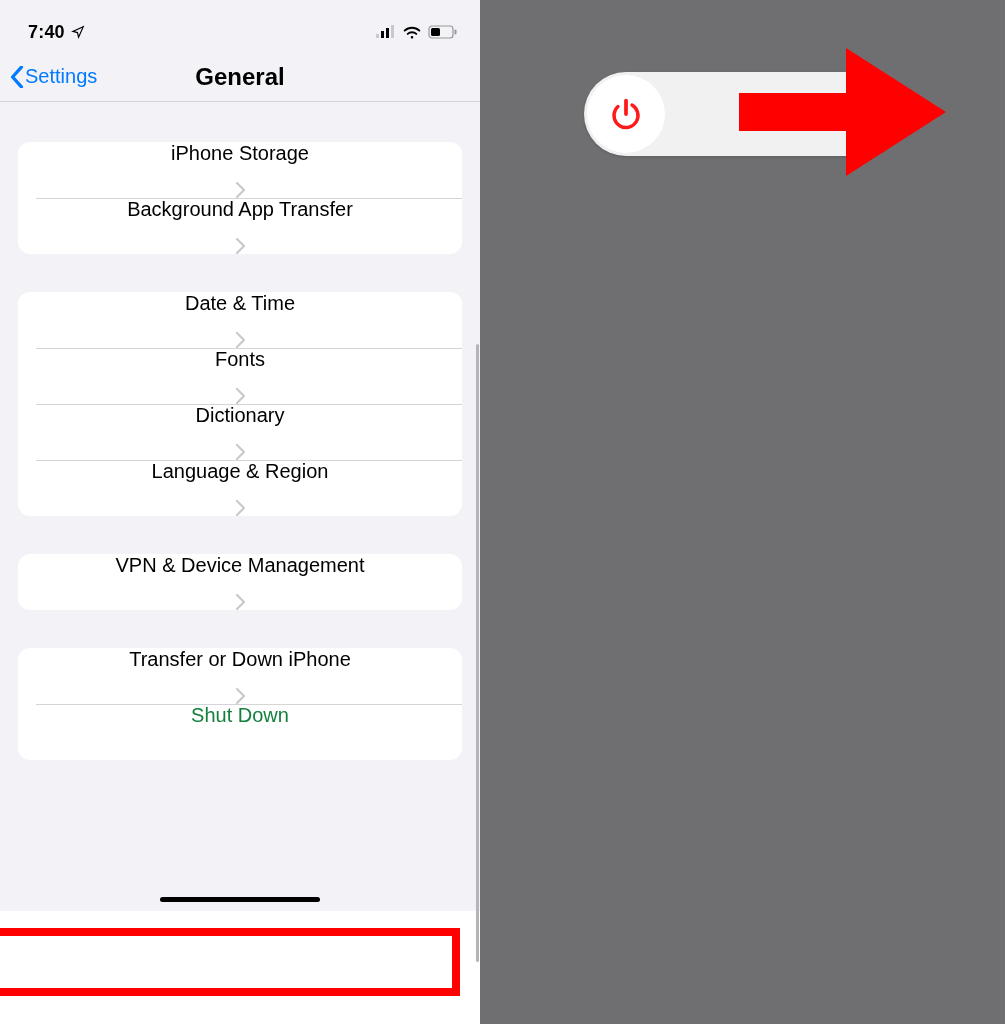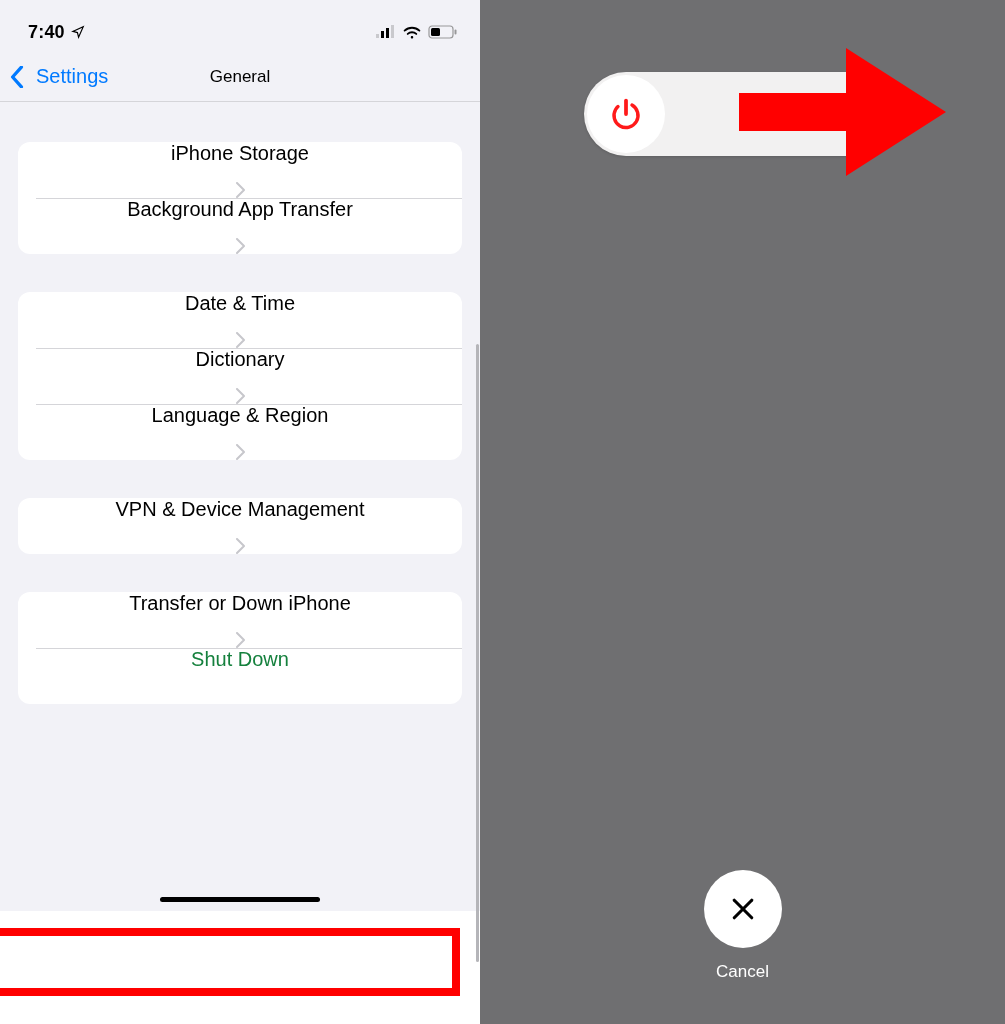--- a/index.html
+++ b/index.html
@@ -51,28 +51,28 @@
       align-items: center;
       border-bottom: 0.5px solid #d5d5d9;
       background: #f2f2f7;
       padding: 0 10px;
     }
     .nav-back {
       display: flex;
       align-items: center;
       color: #007aff;
       font-size: 20px;
-      gap: 12px;
+      gap: 1px;
     }
     .nav-title {
       position: absolute;
       left: 0; right: 0;
       text-align: center;
-      font-size: 17px;
-      font-weight: 400;
+      font-size: 24px;
+      font-weight: 700;
       pointer-events: none;
     }
 
     .scroll-area {
       flex: 1;
       padding: 0 18px;
       position: relative;
     }
 
     .group {
@@ -266,20 +266,26 @@
     </div>
 
     <div class="group">
       <div class="cell">
         <span>Date &amp; Time</span>
         <svg class="chevron" width="9" height="16" viewBox="0 0 9 16">
             <path d="M1 1 L8 8 L1 15" fill="none" stroke="currentColor" stroke-width="2" stroke-linecap="round" stroke-linejoin="round"></path>
           </svg>
       </div>
       <div class="cell">
+        <span>Fonts</span>
+        <svg class="chevron" width="9" height="16" viewBox="0 0 9 16">
+            <path d="M1 1 L8 8 L1 15" fill="none" stroke="currentColor" stroke-width="2" stroke-linecap="round" stroke-linejoin="round"></path>
+          </svg>
+      </div>
+      <div class="cell">
         <span>Dictionary</span>
         <svg class="chevron" width="9" height="16" viewBox="0 0 9 16">
             <path d="M1 1 L8 8 L1 15" fill="none" stroke="currentColor" stroke-width="2" stroke-linecap="round" stroke-linejoin="round"></path>
           </svg>
       </div>
       <div class="cell">
         <span>Language &amp; Region</span>
         <svg class="chevron" width="9" height="16" viewBox="0 0 9 16">
             <path d="M1 1 L8 8 L1 15" fill="none" stroke="currentColor" stroke-width="2" stroke-linecap="round" stroke-linejoin="round"></path>
           </svg>
@@ -326,22 +332,13 @@
       </svg>
     </div>
     <div class="slide-label-area">off</div>
   </div>
 
   <svg class="arrow-overlay" width="220" height="150" viewBox="0 0 220 150">
     <line x1="8" y1="76" x2="130" y2="76" stroke="#ff0000" stroke-width="38" stroke-linecap="butt"></line>
     <polygon points="115,12 215,76 115,140" fill="#ff0000"></polygon>
   </svg>
 
-  <div class="cancel-wrap">
-    <div class="cancel-circle">
-      <svg width="30" height="30" viewBox="0 0 24 24">
-        <line x1="5" y1="5" x2="19" y2="19" stroke="#000" stroke-width="2.5" stroke-linecap="round"></line>
-        <line x1="19" y1="5" x2="5" y2="19" stroke="#000" stroke-width="2.5" stroke-linecap="round"></line>
-      </svg>
-    </div>
-    <div class="cancel-label">Cancel</div>
-  </div>
 </div>
 
 </body></html>

